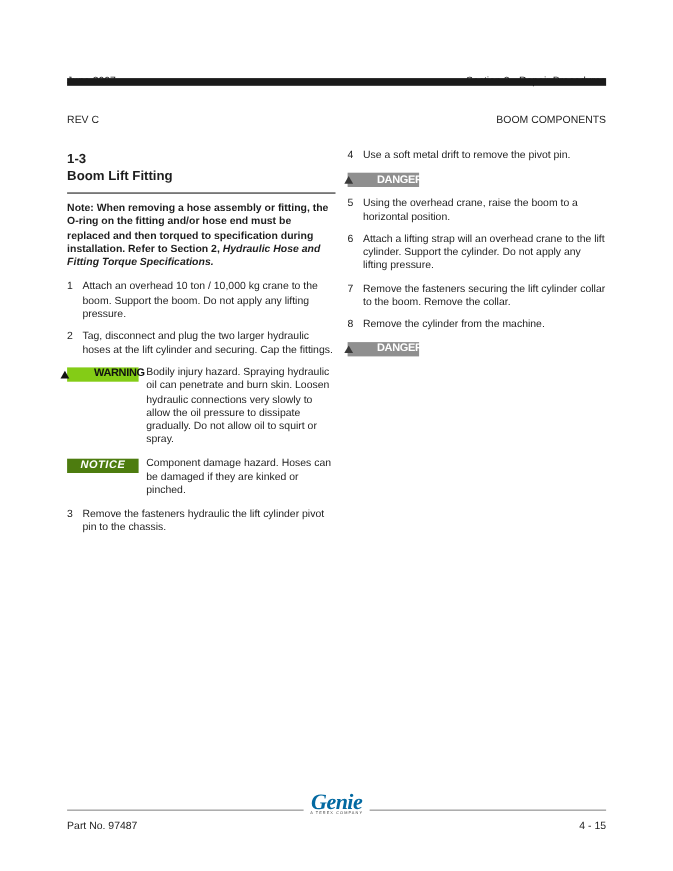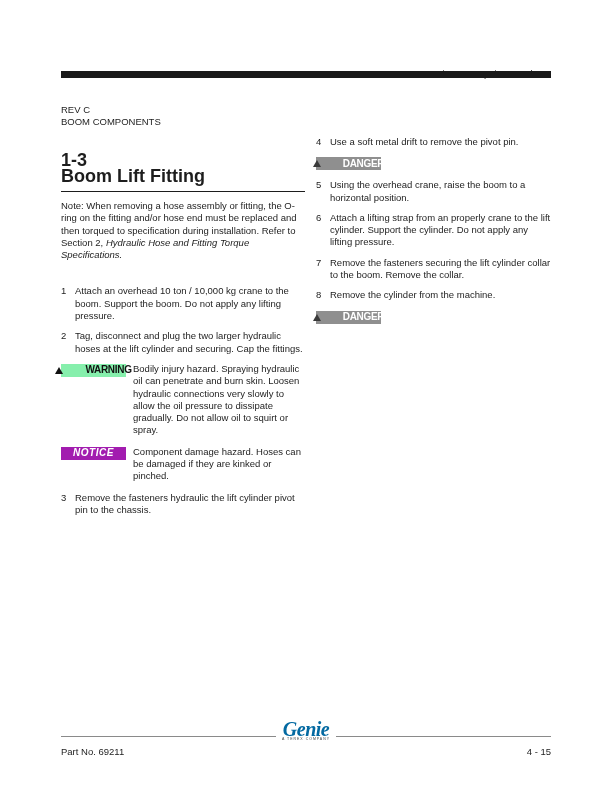--- a/index.html
+++ b/index.html
@@ -17,59 +17,59 @@
     display:flex; justify-content:space-between;
     font-size:9.5px; line-height:12px;margin-top:12px;
   }
   .header-bar {
     position:absolute; top:71px; left:61px; right:61px;
     height:7px; background:#1a1a1a;
   }
   .subheader-row {
     position:absolute; top:104px; left:61px; right:61px;
     display:flex; justify-content:space-between;
-    font-size:9.5px; line-height:12px;flex-direction:column;
+    font-size:9.5px; line-height:12px;
   }
 
   
   .columns {
     position:absolute; top:136px; left:61px; right:61px;
     display:flex; gap:11px; align-items:flex-start;
   }
   .col { font-size:9.5px; line-height:12.3px; }
   .col.left  { width:244px; flex:none; }
   .col.right { flex:1; }
 
-  .section-heading { font-size:18px; font-weight:bold; line-height:16px;margin-top:16px; }
+  .section-heading { font-size:12px; font-weight:bold; line-height:16px; }
   .section-rule { border:none; border-top:1.3px solid #1d1d1d; margin:7px 0 8px 0; }
   .howto-title { font-size:13px; font-weight:bold; line-height:16px; margin:2px 0 13px 0; }
 
-  .note { margin-bottom:24px; }
+  .note { margin-bottom:10px;font-weight:bold; }
   .note i { font-style:italic; }
 
   .step { display:flex; margin-bottom:8px; }
   .step .n { flex:none; width:14px; }
   .step .t { flex:1; }
 
   .hazard { display:flex; align-items:flex-start; margin:7px 0 9px 0; }
   .badge {
     flex:none; width:65px; height:13px; margin-top:1px;
     display:inline-flex; align-items:center; justify-content:center;
     font-weight:bold; font-size:10px; letter-spacing:-0.3px;gap:20px;
   }
   .badge .tri {
     width:0; height:0; margin-right:2px;
     border-left:4px solid transparent; border-right:4px solid transparent;
     border-bottom:7px solid currentColor;
     display:inline-block;
   }
-  .badge.warning { background:#86efac; color:#111111;text-align:center; }
+  .badge.warning { background:#84cc16; color:#111111;text-align:center; }
   .badge.danger  { background:#8f8f8f; color:#ffffff; }
   .badge.danger .tri { color:#3a3a3a; }
-  .badge.notice  { background:#a21caf; color:#ffffff; font-style:italic; letter-spacing:0.5px; }
+  .badge.notice  { background:#4d7c0f; color:#ffffff; font-style:italic; letter-spacing:0.5px; }
   .htext { flex:1; margin-left:7px; }
 
   
   .footer { position:absolute; left:61px; right:61px; top:722px; }
   .footer-logo-row { display:flex; align-items:flex-end; }
   .fline { flex:1; height:1px; background:#8a8a8a; margin-bottom:4px; }
   .logo-wrap { flex:none; padding:0 6px; text-align:center; }
   .logo {
     display:block; font-family:"Liberation Serif", serif;
     font-weight:bold; font-style:italic; font-size:20px; line-height:15px;
@@ -156,21 +156,21 @@
           </span>
       </div>
 
       <div class="step">
         <span class="n">5</span>
         <span class="t">Using the overhead crane, raise the boom to a horizontal position.</span>
       </div>
 
       <div class="step">
         <span class="n">6</span>
-        <span class="t">Attach a lifting strap from an properly crane to the lift cylinder. Support the cylinder. Do not apply any lifting pressure.</span>
+        <span class="t">Attach a lifting strap will an overhead crane to the lift cylinder. Support the cylinder. Do not apply any lifting pressure.</span>
       </div>
 
       <div class="step">
         <span class="n">7</span>
         <span class="t">Remove the fasteners securing the lift cylinder collar to the boom. Remove the collar.</span>
       </div>
 
       <div class="step">
         <span class="n">8</span>
         <span class="t">Remove the cylinder from the machine.</span>
@@ -189,18 +189,18 @@
   <div class="footer">
     <div class="footer-logo-row">
       <span class="fline"></span>
       <span class="logo-wrap">
         <span class="logo">Genie</span>
         <span class="logo-sub">A Terex Company</span>
       </span>
       <span class="fline"></span>
     </div>
     <div class="footer-text-row">
-      <span>Part No. 69211</span>
+      <span>Part No. 97487</span>
       <span>4 - 15</span>
     </div>
   </div>
 
 </div>
 
 </body></html>

